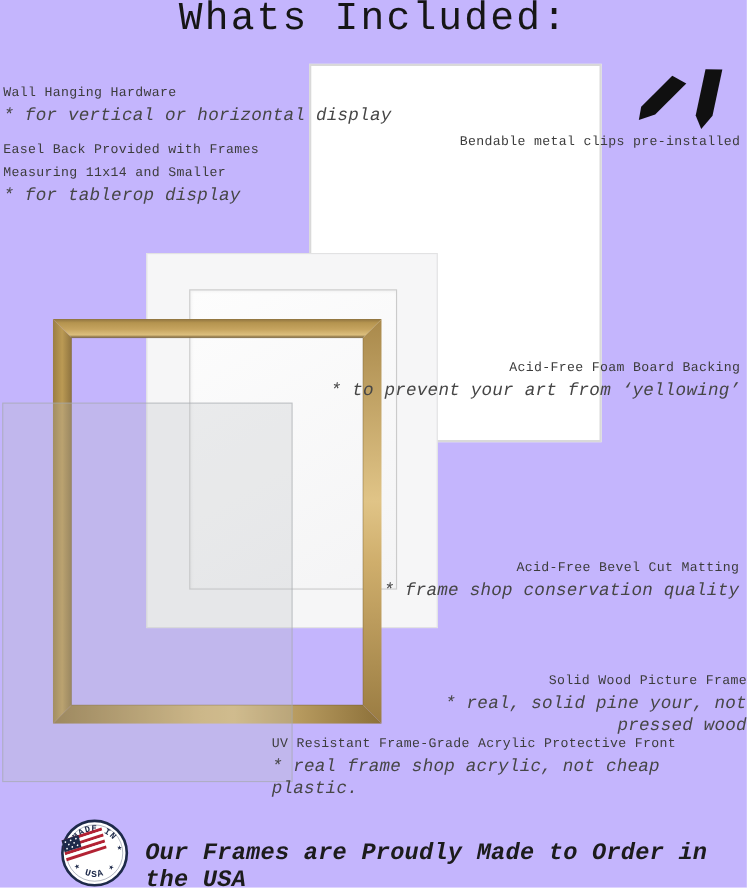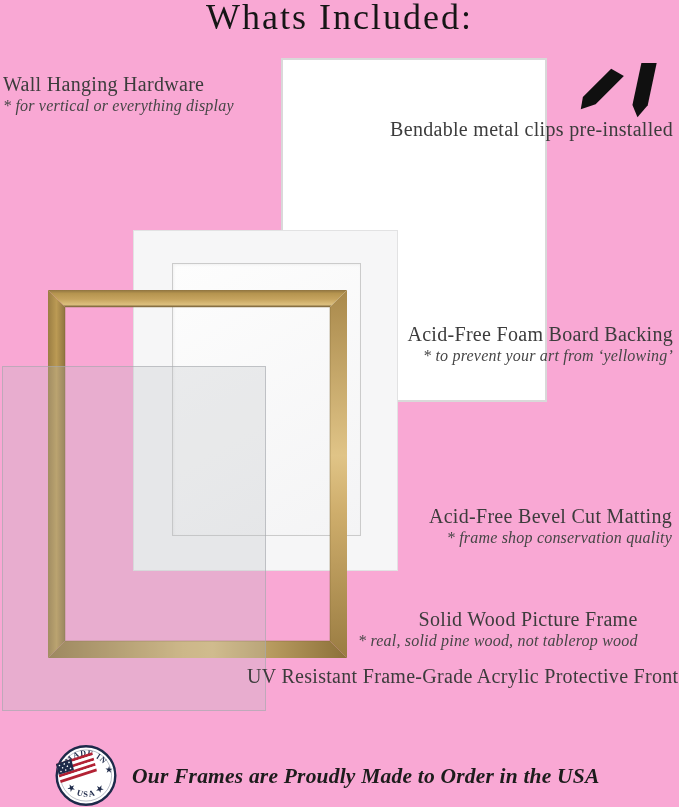--- a/index.html
+++ b/index.html
@@ -4,31 +4,31 @@
 <style>
   :root{
     --accent_gold:#c6a45f; --gold_dark:#8f7440; --gold_light:#e0c487; --gold_deep:#77603a;
     --navy:#1e2a4a; --flag_red:#b22234; --clip_black:#101010;
     --text_primary:#3c3c3c; --text_italic:#464646; --title_color:#161616;
     --panel_border:#d9d9d9; --mat_fill:#f6f6f7; --opening_border:#cbcbcb;
     --acrylic_fill:rgba(186,189,194,0.26); --acrylic_border:rgba(164,167,172,0.6);
   }
   html,body{margin:0;padding:0;background:#fff;}
   #canvas{
-    position:relative;width:679px;height:807px;background:#f9a8d4;overflow:hidden;
-    font-family:Liberation Serif, serif;
+    position:relative;width:679px;height:807px;background:#c4b5fd;overflow:hidden;
+    font-family:Liberation Mono, monospace;
   }
   .page-title{
     position:absolute;top:-4px;left:0;width:100%;text-align:center;
     font-size:36px;letter-spacing:2px;color:var(--title_color);font-weight:400;
   }
   .label-block{position:absolute;z-index:6;}
   .label-block.right{text-align:right;}
   .lbl-heading{
-    font-size:20px;line-height:21px;color:var(--text_primary);
+    font-size:12px;line-height:21px;color:var(--text_primary);
     letter-spacing:.3px;white-space:pre-line;
   }
   .lbl-sub{
     font-size:16px;line-height:19.5px;font-style:italic;color:var(--text_italic);
     white-space:pre-line;margin-top:1px;letter-spacing:.2px;
   }
   
   .foam-board{
     position:absolute;left:281px;top:58px;width:266px;height:344px;z-index:1;
     background:#fff;border:2px solid var(--panel_border);box-sizing:border-box;
@@ -110,45 +110,51 @@
       <g transform="translate(62,4) rotate(12)">
         <polygon points="0,3 15,0 15,43 7.5,57 0,46"></polygon>
       </g>
     </g>
   </svg>
 
   <div class="page-title">Whats Included:</div>
 
   <div class="label-block" style="left:3px;top:74px;">
     <div class="lbl-heading">Wall Hanging Hardware</div>
-    <div class="lbl-sub">* for vertical or everything display</div>
+    <div class="lbl-sub">* for vertical or horizontal display</div>
   </div>
 
+  <div class="label-block" style="left:3px;top:126px;">
+    <div class="lbl-heading">Easel Back Provided with Frames
+Measuring 11x14 and Smaller</div>
+    <div class="lbl-sub">* for tablerop display</div>
+  </div>
 
   <div class="label-block right" style="right:6px;top:119px;text-align:center;">
     <div class="lbl-heading">Bendable metal clips pre-installed</div>
   </div>
 
   <div class="label-block right" style="right:7px;top:506px;">
     <div class="lbl-heading">Acid-Free Bevel Cut Matting</div>
     <div class="lbl-sub">* frame shop conservation quality</div>
   </div>
 
   <div class="label-block right" style="right:6px;top:324px;">
     <div class="lbl-heading">Acid-Free Foam Board Backing</div>
     <div class="lbl-sub">* to prevent your art from ‘yellowing’</div>
   </div>
 
   <div class="label-block" style="left:358px;top:609px;text-align:right;">
     <div class="lbl-heading">Solid Wood Picture Frame</div>
-    <div class="lbl-sub">* real, solid pine wood, not tablerop wood</div>
+    <div class="lbl-sub">* real, solid pine your, not pressed wood</div>
   </div>
 
   <div class="label-block" style="left:247px;top:666px;">
     <div class="lbl-heading">UV Resistant Frame-Grade Acrylic Protective Front</div>
+    <div class="lbl-sub">* real frame shop acrylic, not cheap plastic.</div>
   </div>
 
   <svg class="footer-badge" width="62" height="63" viewBox="0 0 62 63">
     <defs>
       <path id="arcTop" d="M 9.5,33 A 21.5,21.5 0 0 1 52.5,33" fill="none"></path>
       <path id="arcBot" d="M 8,30 A 23,23 0 0 0 54,30" fill="none"></path>
     </defs>
     <circle cx="31" cy="31.5" r="29.3" fill="#fff" stroke="var(--navy)" stroke-width="2.4"></circle>
     <circle cx="31" cy="31.5" r="25.6" fill="none" stroke="var(--navy)" stroke-width="0.6" opacity="0.5"></circle>
     <text font-size="8" font-weight="bold" fill="var(--navy)" letter-spacing="0.8">

